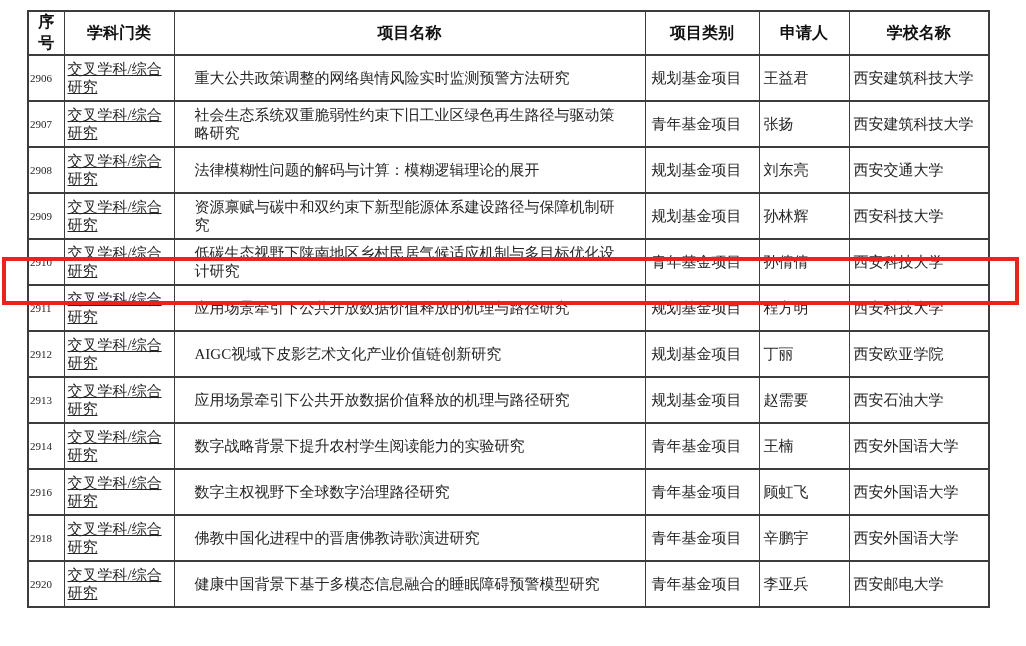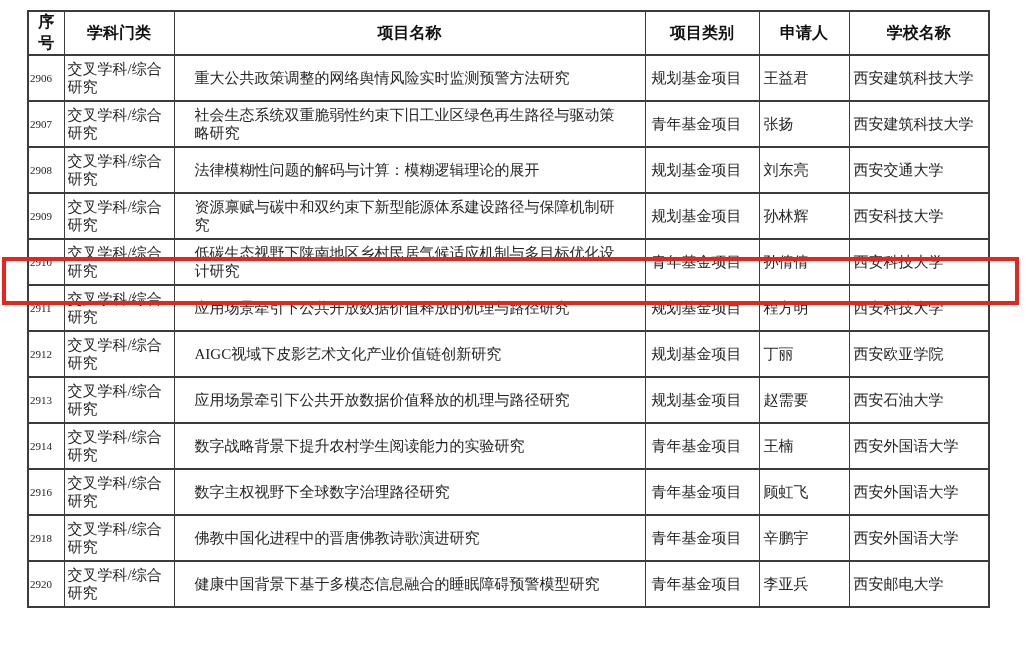--- a/index.html
+++ b/index.html
@@ -54,21 +54,21 @@
     line-height: 18px;
     vertical-align: middle;
     padding: 1px 4px;
     text-align: left;
   }
   td.seq {
     text-align: left;
     padding: 1px 1px;
     font-size: 11px;
   }
-  td.disc { padding: 1px 3px; }
+  td.disc { padding: 1px 3px; text-decoration: underline; }
   td.proj { padding: 1px 20px; }
   td.cat  { padding: 13px 6px; }
   .highlight-box {
     position: absolute;
     left: 2px;
     top: 257px;
     width: 1017px;
     height: 48px;
     border: 4px solid #e8241d;
     box-sizing: border-box;

